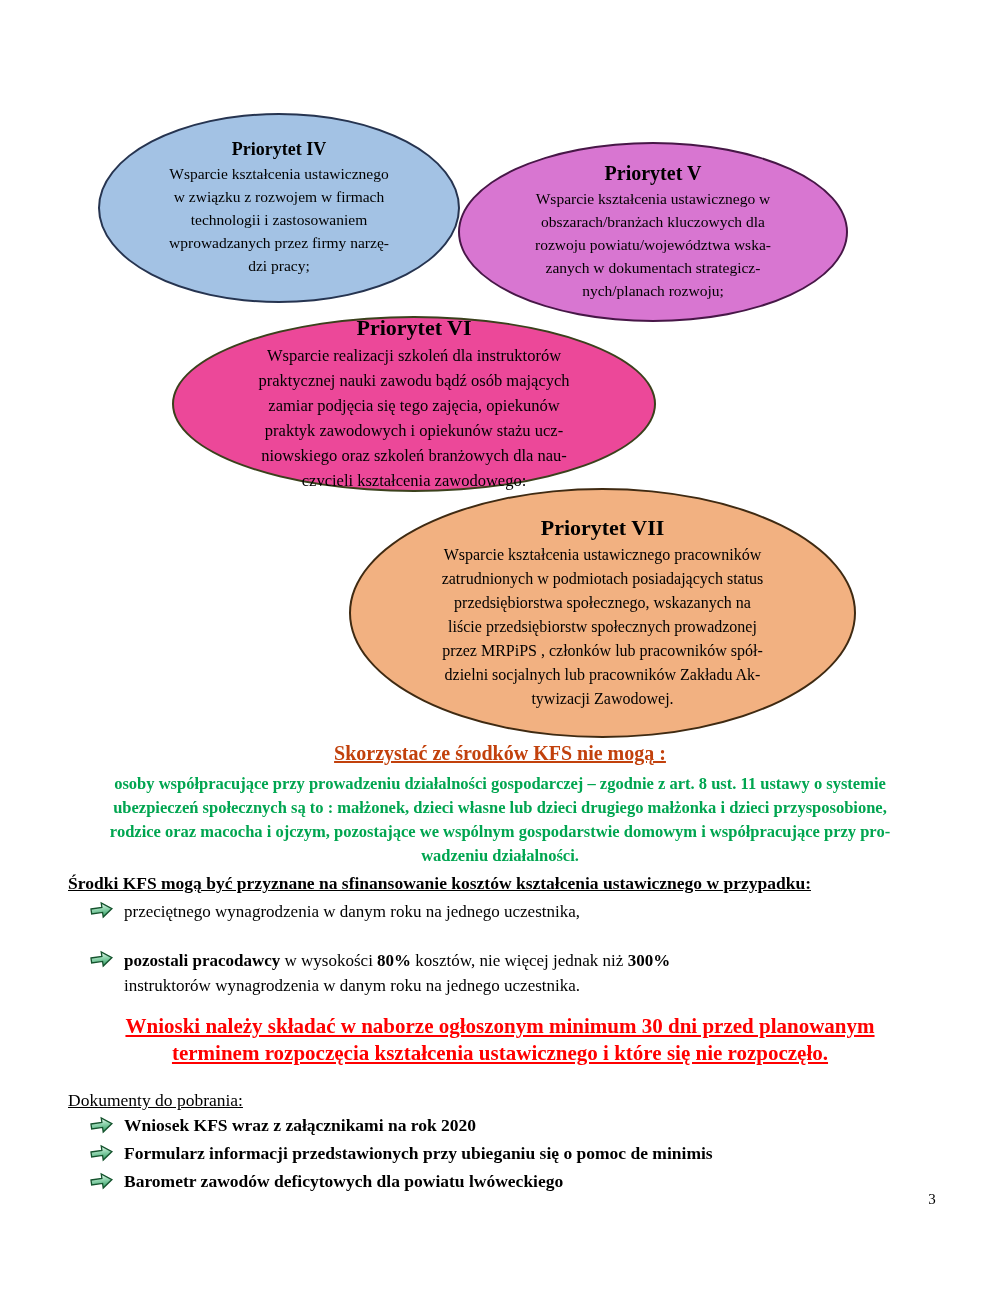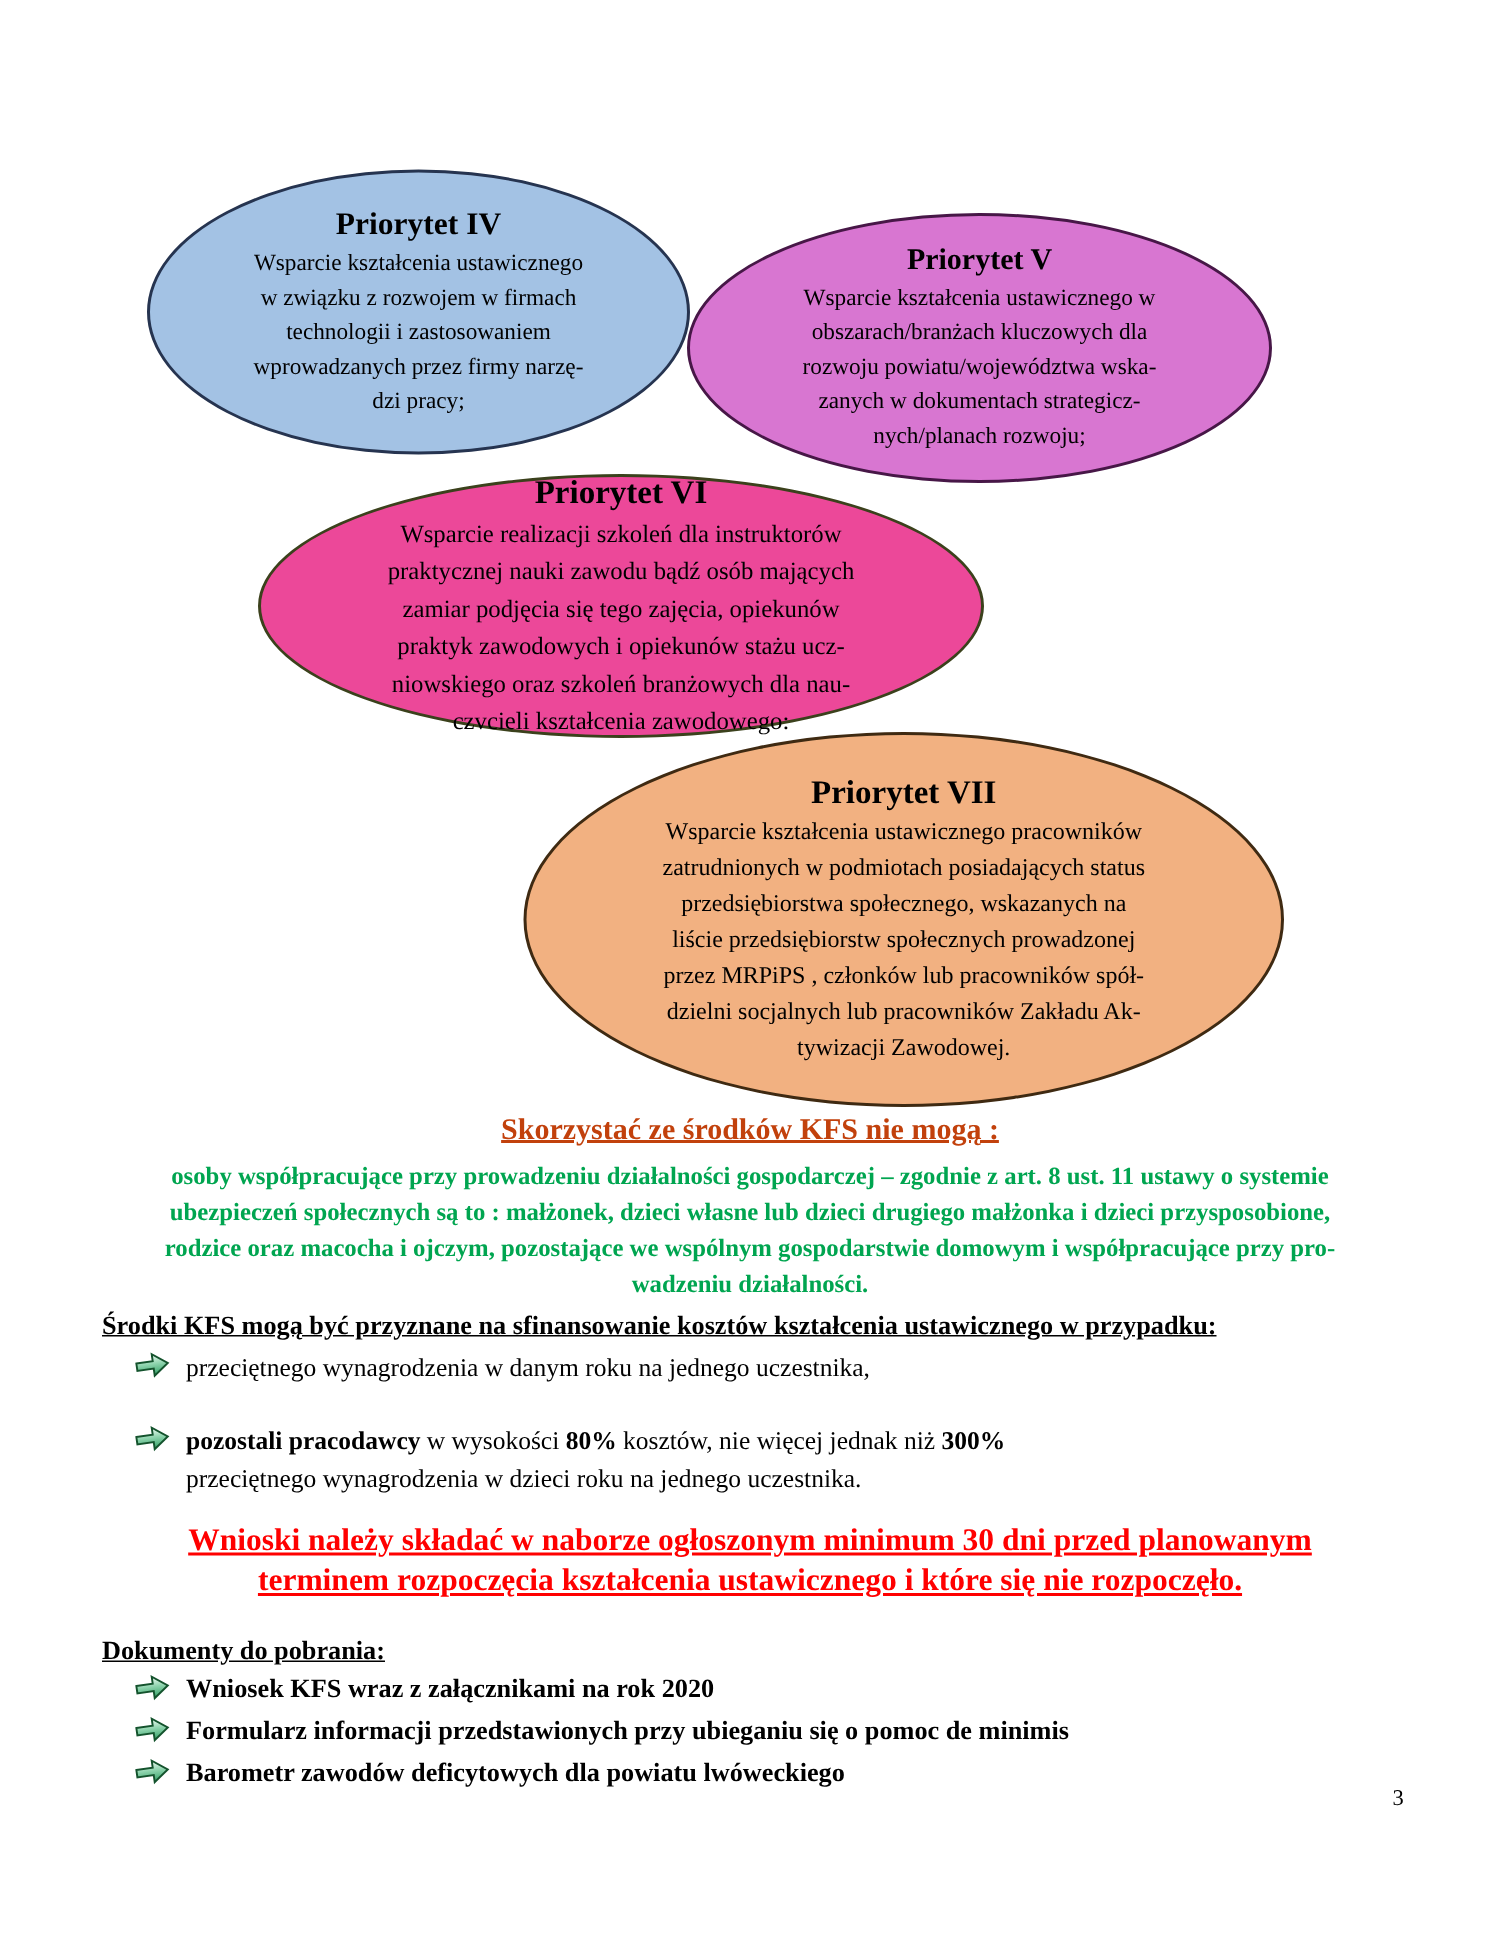--- a/index.html
+++ b/index.html
@@ -9,21 +9,21 @@
   }
   
   .ellipse{
     position:absolute;border-radius:50%;
     display:flex;flex-direction:column;align-items:center;justify-content:center;
     text-align:center;box-sizing:border-box;
   }
   .e-title{font-weight:bold;margin-bottom:2px;}
   .e-body{white-space:pre-line;}
   .e-blue{left:98px;top:113px;width:362px;height:190px;background:#a3c2e4;border:2px solid #263450;}
-  .e-blue .e-title{font-size:21px;}
+  .e-blue .e-title{font-size:18px;}
   .e-blue .e-body{font-size:15.5px;line-height:23px;}
   .e-magenta{left:458px;top:142px;width:390px;height:180px;background:#d876d1;border:2px solid #471747;}
   .e-magenta .e-title{font-size:20px;}
   .e-magenta .e-body{font-size:15.5px;line-height:23px;}
   .e-green{left:172px;top:316px;width:484px;height:176px;background:#ec4899;border:2px solid #3b411c;}
   .e-green .e-title{font-size:22px;}
   .e-green .e-body{font-size:16.5px;line-height:25px;}
   .e-orange{left:349px;top:488px;width:507px;height:250px;background:#f2b181;border:2px solid #3f2a12;}
   .e-orange .e-title{font-size:22px;}
   .e-orange .e-body{font-size:16px;line-height:24px;}
@@ -46,21 +46,21 @@
   .b{font-weight:bold;}
   .fb1{top:899px;left:90px;width:820px;}
   .fb2{top:948px;left:90px;width:820px;}
   .notice{
     position:absolute;top:1013px;left:50px;width:900px;text-align:center;
     color:#ff0000;font-weight:bold;font-size:21px;line-height:27px;
     text-decoration:underline;white-space:pre-line;
   }
   .dl-heading{
     position:absolute;top:1090px;left:68px;
-    font-weight:bold;font-size:17.5px;text-decoration:underline;
+    font-weight:normal;font-size:17.5px;text-decoration:underline;
   }
   .dl-item{font-weight:bold;font-size:17.5px;line-height:22px;}
   .db1{top:1114px;left:90px;width:840px;}
   .db2{top:1142px;left:90px;width:840px;}
   .db3{top:1170px;left:90px;width:840px;}
   .page-number{position:absolute;top:1191px;left:922px;width:20px;text-align:center;font-size:15px;}
 </style>
 </head>
 <body>
 
@@ -131,21 +131,21 @@
       <div>przeciętnego wynagrodzenia w danym roku na jednego uczestnika,</div>
     </div>
   </div>
 
   <div class="bullet fb2">
     <span class="arrow"><svg width="24" height="18" viewBox="0 0 24 18">
           <path d="M1.5 6.5 H12.5 V1.8 L22.3 9 12.5 16.2 V11.5 H1.5 Z" fill="url(#arrowGrad)" stroke="#14532d" stroke-width="1.3"></path>
         </svg></span>
     <div class="btext">
         <div><span class="b">pozostali pracodawcy</span><span> w wysokości </span><span class="b">80%</span><span> kosztów, nie więcej jednak niż </span><span class="b">300%</span></div>
-      <div>przeciętnego wynagrodzenia w dzieci roku na jednego uczestnika.</div>
+      <div>instruktorów wynagrodzenia w danym roku na jednego uczestnika.</div>
     </div>
   </div>
 
   <div class="notice">Wnioski należy składać w naborze ogłoszonym minimum 30 dni przed planowanym
 terminem rozpoczęcia kształcenia ustawicznego i które się nie rozpoczęło.</div>
 
   <div class="dl-heading">Dokumenty do pobrania:</div>
 
   <div class="bullet db1">
     <span class="arrow"><svg width="24" height="18" viewBox="0 0 24 18">

